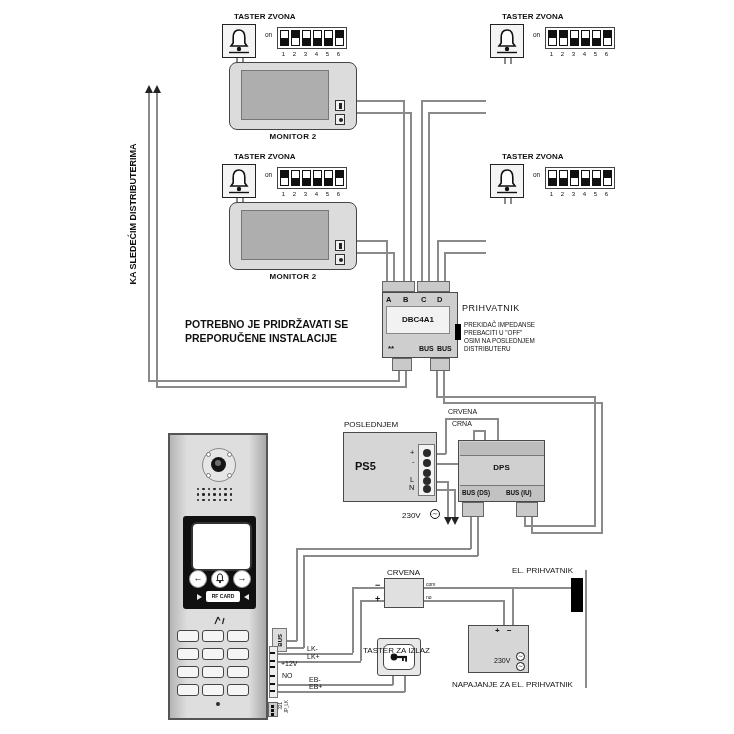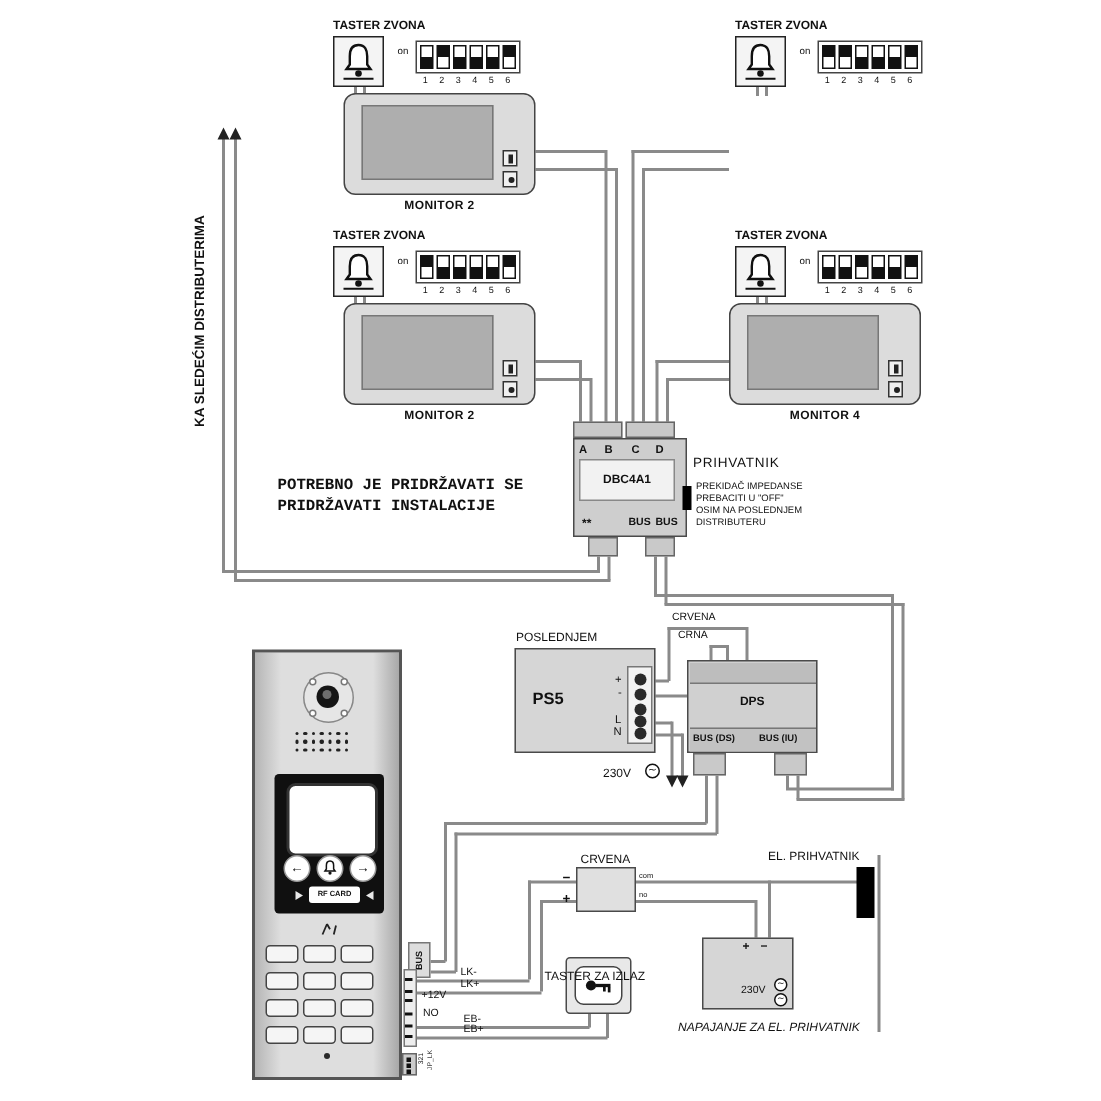--- a/index.html
+++ b/index.html
@@ -3,28 +3,28 @@
 <meta charset="utf-8">
 <style>
   html,body{margin:0;padding:0;background:#fff;}
   #c{position:relative;width:734px;height:734px;background:#fff;overflow:hidden;
      font-family:"Liberation Sans",sans-serif;color:#111;}
   .w{position:absolute;background:#8a8a8a;z-index:1;}
   .w.h{height:1.5px;} .w.v{width:1.5px;}
   .lbl{position:absolute;white-space:nowrap;z-index:4;color:#111;}
   .b{font-weight:bold;}
   .s5{font-size:5px;} .s6{font-size:6.3px;} .s7{font-size:7px;} .s75{font-size:7.5px;}
-  .s8{font-size:8px;} .s9{font-size:9px;} .s10{font-size:10.5px;line-height:13.5px;font-family:Liberation Mono, monospace;} .s11{font-size:11px;}
+  .s8{font-size:8px;} .s9{font-size:9px;} .s10{font-size:10.5px;line-height:13.5px;} .s11{font-size:11px;}
   .box{position:absolute;box-sizing:border-box;border:1.5px solid #4a4a4a;background:#d6d6d6;z-index:2;}
   .conn{position:absolute;box-sizing:border-box;border:1px solid #666;background:#c9c9c9;z-index:2;}
   .arrow-up{position:absolute;width:0;height:0;border-left:4px solid transparent;border-right:4px solid transparent;border-bottom:8px solid #222;z-index:3;}
   .arrow-dn{position:absolute;width:0;height:0;border-left:4px solid transparent;border-right:4px solid transparent;border-top:8px solid #222;z-index:3;}
   
   .tz{position:absolute;width:150px;height:52px;z-index:2;}
-  .tz .tlabel{position:absolute;left:2px;top:0;font-size:8px;font-weight:bold;}
+  .tz .tlabel{position:absolute;left:14px;top:0;font-size:8px;font-weight:bold;}
   .bellbox{position:absolute;left:2px;top:12px;width:34px;height:34px;box-sizing:border-box;border:1.8px solid #222;background:#f4f4f4;display:flex;align-items:center;justify-content:center;}
   .dipon{position:absolute;left:45px;top:19px;font-size:6.5px;}
   .dip{position:absolute;left:57px;top:15px;height:22px;box-sizing:border-box;border:1px solid #444;background:#fff;display:flex;gap:2px;padding:2px;}
   .dipsw{position:relative;width:9px;height:16px;background:#111;}
   .dipsw .knob{position:absolute;left:1px;width:7px;height:7px;background:#fff;}
   .dipsw .knob.up{top:1px;} .dipsw .knob.down{bottom:1px;}
   .dipnums{position:absolute;left:57px;top:39px;display:flex;gap:2px;padding:0 2px;}
   .dipnums span{width:9px;text-align:center;font-size:6px;}
   
   .mon{position:absolute;width:128px;height:80px;z-index:2;}
@@ -59,21 +59,21 @@
 </head>
 <body>
 
 <div id="c">
 
   <div class="arrow-up" style="left:144.5px;top:85px;"></div>
   <div class="arrow-up" style="left:152.5px;top:85px;"></div>
   <div class="lbl b s9" style="left:13px;top:209px;width:240px;text-align:center;transform:rotate(-90deg);">KA SLEDEĆIM DISTRIBUTERIMA</div>
 
   <div class="lbl b s10" style="left:185px;top:318px;">POTREBNO JE PRIDRŽAVATI SE</div>
-  <div class="lbl b s10" style="left:185px;top:332px;">PRIDRŽAVATI INSTALACIJE</div>
+  <div class="lbl b s10" style="left:185px;top:332px;">PREPORUČENE INSTALACIJE</div>
 
   <div class="tz" style="left:220px;top:12px;">
     <div class="tlabel">TASTER ZVONA</div>
     <div class="bellbox">
       <svg viewBox="0 0 24 26" width="24" height="26">
           <path d="M12 2 C7.5 2 6.2 5.5 6.2 9.5 L6.2 15 L4 18 L20 18 L17.8 15 L17.8 9.5 C17.8 5.5 16.5 2 12 2 Z" fill="#fff" stroke="#111" stroke-width="1.6"></path>
           <circle cx="12" cy="21" r="2.2" fill="#111"></circle>
           <path d="M2 24.5 L22 24.5" stroke="#111" stroke-width="1.4"></path>
         </svg>
     </div>
@@ -239,31 +239,20 @@
   <div class="mon" style="left:229px;top:202px;">
     <div class="shell"></div>
     <div class="scr"></div>
     <div class="mic" style="left:106px;top:38px;">
         <i style="left:3px;top:2px;width:3px;height:6px;"></i>
       </div>
     <div class="mic" style="left:106px;top:52px;">
         <i style="left:2.5px;top:2.5px;width:4px;height:4px;border-radius:50%;"></i>
       </div>
     <div class="mlabel">MONITOR 2</div>
-  </div>
-  <div class="mon" style="left:486px;top:202px;">
-    <div class="shell"></div>
-    <div class="scr"></div>
-    <div class="mic" style="left:106px;top:38px;">
-        <i style="left:3px;top:2px;width:3px;height:6px;"></i>
-      </div>
-    <div class="mic" style="left:106px;top:52px;">
-        <i style="left:2.5px;top:2.5px;width:4px;height:4px;border-radius:50%;"></i>
-      </div>
-    <div class="mlabel">MONITOR 4</div>
   </div>
 
   <div class="conn" style="left:382px;top:281px;width:33px;height:11px;"></div>
   <div class="conn" style="left:417px;top:281px;width:33px;height:11px;"></div>
   <div class="box" style="left:382px;top:292px;width:76px;height:66px;background:#cecece;"></div>
   <div class="lbl b s75" style="left:386px;top:295px;z-index:5;">A</div>
   <div class="lbl b s75" style="left:403px;top:295px;z-index:5;">B</div>
   <div class="lbl b s75" style="left:421px;top:295px;z-index:5;">C</div>
   <div class="lbl b s75" style="left:437px;top:295px;z-index:5;">D</div>
   <div style="position:absolute;left:386px;top:306px;width:64px;height:28px;background:#f2f2f2;border:1px solid #888;box-sizing:border-box;z-index:3;text-align:center;line-height:26px;font-size:8px;font-weight:bold;">DBC4A1</div>
@@ -381,21 +370,21 @@
         <rect x="15.2" y="6" width="1.8" height="3.6" fill="#111"></rect>
       </svg>
   </div>
 
   <div class="box" style="left:468px;top:625px;width:61px;height:48px;"></div>
   <div class="lbl s8 b" style="left:495px;top:626px;z-index:5;">+</div>
   <div class="lbl s8 b" style="left:507px;top:626px;z-index:5;">−</div>
   <div class="lbl s7" style="left:494px;top:657px;z-index:5;">230V</div>
   <div class="circ" style="left:516px;top:652px;width:9px;height:9px;font-size:6px;line-height:7px;">∼</div>
   <div class="circ" style="left:516px;top:662px;width:9px;height:9px;font-size:6px;line-height:7px;">∼</div>
-  <div class="lbl s8" style="left:452px;top:680px;font-style:italic;">NAPAJANJE ZA EL. PRIHVATNIK</div>
+  <div class="lbl s8" style="left:452px;top:680px;">NAPAJANJE ZA EL. PRIHVATNIK</div>
 
 <i class="w v" style="left: 148px; top: 92px; height: 289px;"></i>
     <i class="w v" style="left: 156px; top: 92px; height: 295px;"></i>
     <i class="w h" style="left: 148px; top: 380px; width: 252px;"></i>
     <i class="w h" style="left: 156px; top: 386px; width: 251px;"></i>
     <i class="w v" style="left: 398px; top: 371px; height: 10px;"></i>
     <i class="w v" style="left: 405px; top: 371px; height: 16px;"></i>
     <i class="w v" style="left: 436px; top: 371px; height: 26px;"></i>
     <i class="w v" style="left: 443px; top: 371px; height: 32px;"></i>
     <i class="w h" style="left: 436px; top: 396px; width: 160px;"></i>

